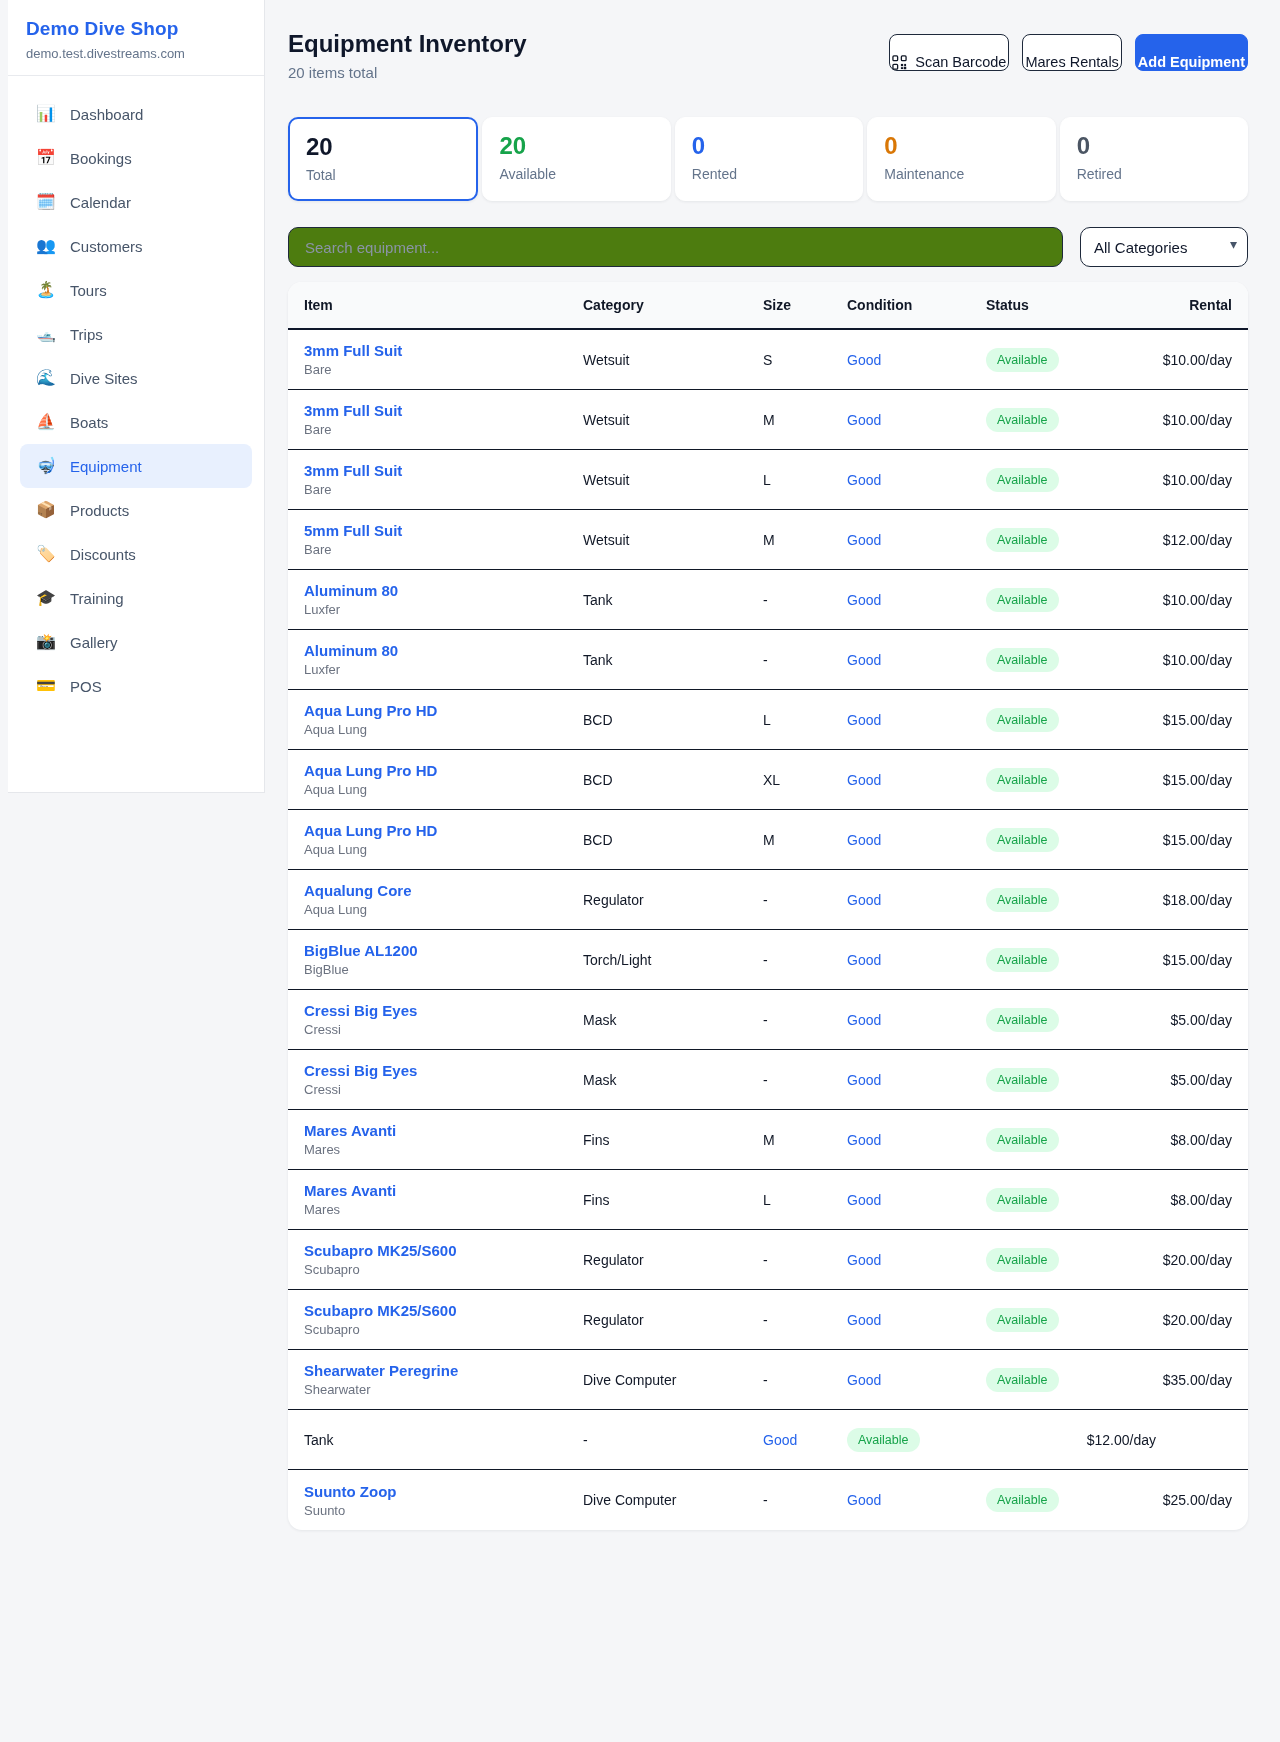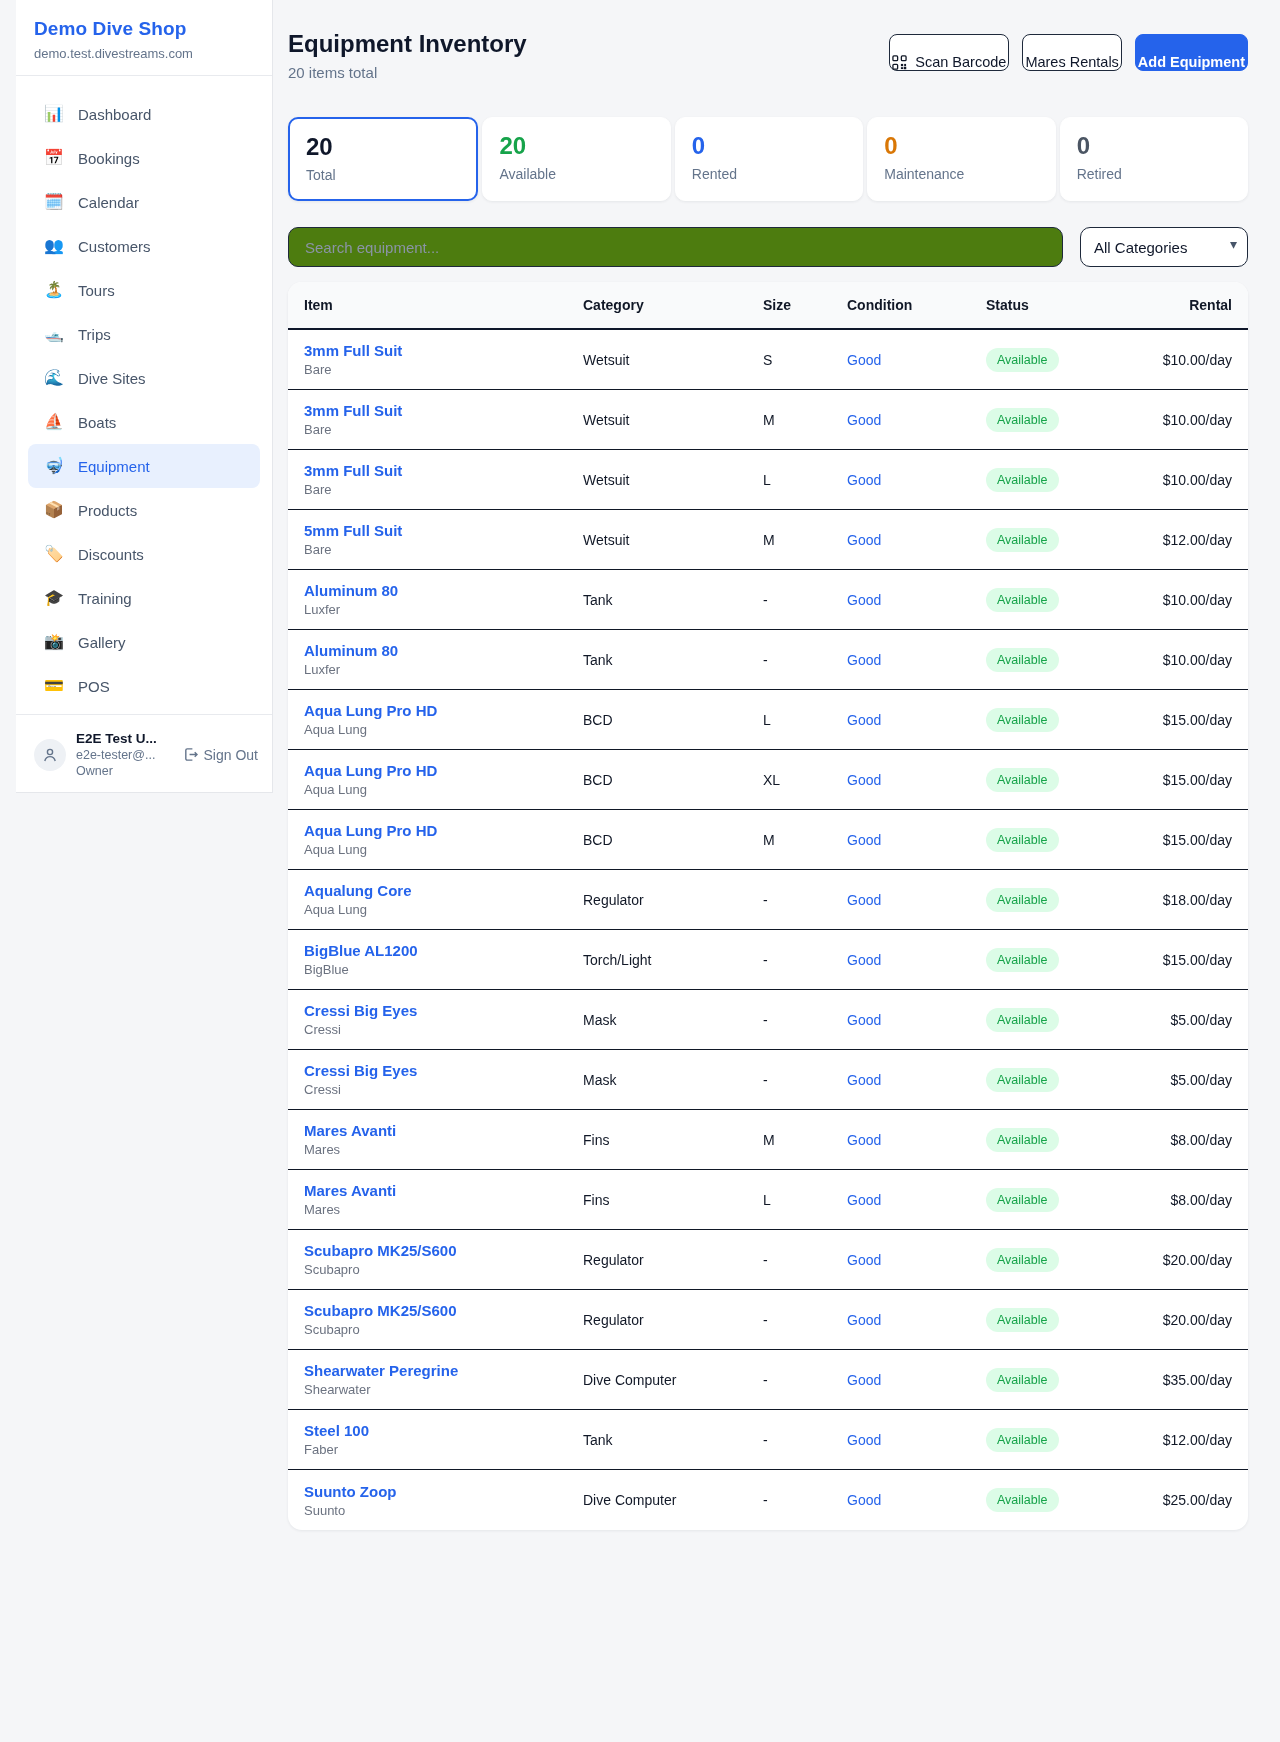--- a/index.html
+++ b/index.html
@@ -7,21 +7,21 @@
   body {
     font-family: "Liberation Sans", "DejaVu Sans", sans-serif;
     background: #f5f6f8;
     color: #0f172a;
     overflow: hidden;
     position: relative;
   }
 
   
   .sidebar {
-    position: absolute; left: 16px; top: 0;
+    position: absolute; left: 8px; top: 0;
     width: 257px; height: 793px;
     background: #ffffff;
     border-right: 1px solid #e5e7eb;
     border-bottom: 1px solid #e5e7eb;
     display: flex; flex-direction: column;
   }
   .brand-block { padding: 18px 18px 14px 18px; border-bottom: 1px solid #e8eaee; }
   .brand-title { color: #2563eb; font-size: 19px; font-weight: 800; letter-spacing: .1px; }
   .brand-domain { color: #64748b; font-size: 13px; margin-top: 6px; }
   .nav { padding: 16px 0 6px 0; flex: 1 1 auto; }
@@ -198,44 +198,20 @@
     <span class="nav-icon">📸</span>
     <span class="nav-label">Gallery</span>
   </div>
 
   <div class="nav-item">
     <span class="nav-icon">💳</span>
     <span class="nav-label">POS</span>
   </div>
 </nav>
 
-  <div class="user-block">
-    <div class="avatar">
-      <span class="icon-svg">
-        <svg width="16" height="16" viewBox="0 0 16 16" fill="none" stroke="#64748b" stroke-width="1.4">
-          <circle cx="8" cy="5" r="2.6"></circle>
-            <path d="M2.8 14c.7-3 2.8-4.4 5.2-4.4s4.5 1.4 5.2 4.4"></path>
-        </svg>
-      </span>
-    </div>
-    <div class="user-meta">
-      <div class="user-name">E2E Test U...</div>
-      <div class="user-email">e2e-tester@...</div>
-      <div class="user-role">Owner</div>
-    </div>
-    <div class="signout">
-      <span class="icon-svg">
-        <svg width="15" height="15" viewBox="0 0 16 16" fill="none" stroke="#64748b" stroke-width="1.5">
-          <path d="M10 2H4.5A1.5 1.5 0 0 0 3 3.5v9A1.5 1.5 0 0 0 4.5 14H10"></path>
-          <path d="M7 8h8M12.5 5.5 15 8l-2.5 2.5"></path>
-        </svg>
-      </span>
-      <span>Sign Out</span>
-    </div>
-  </div>
 </aside>
 
 <main class="main">
 
   <div class="page-header">
     <div>
       <h1 class="page-title">Equipment Inventory</h1>
       <div class="page-subtitle">20 items total</div>
     </div>
     <div class="header-actions">
@@ -553,24 +529,20 @@
     <div class="cell">Dive Computer</div>
     <div class="cell">-</div>
     <div class="cell cond-link">Good</div>
     <div>
       <span class="badge">Available</span>
     </div>
     <div class="cell cell-rental">$35.00/day</div>
   </div>
 
   <div class="t-row t-body-row">
-    <div class="item-cell">
-      <span class="item-name">Steel 100</span>
-      <span class="item-brand">Faber</span>
-    </div>
     <div class="cell">Tank</div>
     <div class="cell">-</div>
     <div class="cell cond-link">Good</div>
     <div>
       <span class="badge">Available</span>
     </div>
     <div class="cell cell-rental">$12.00/day</div>
   </div>
 
   <div class="t-row t-body-row">

